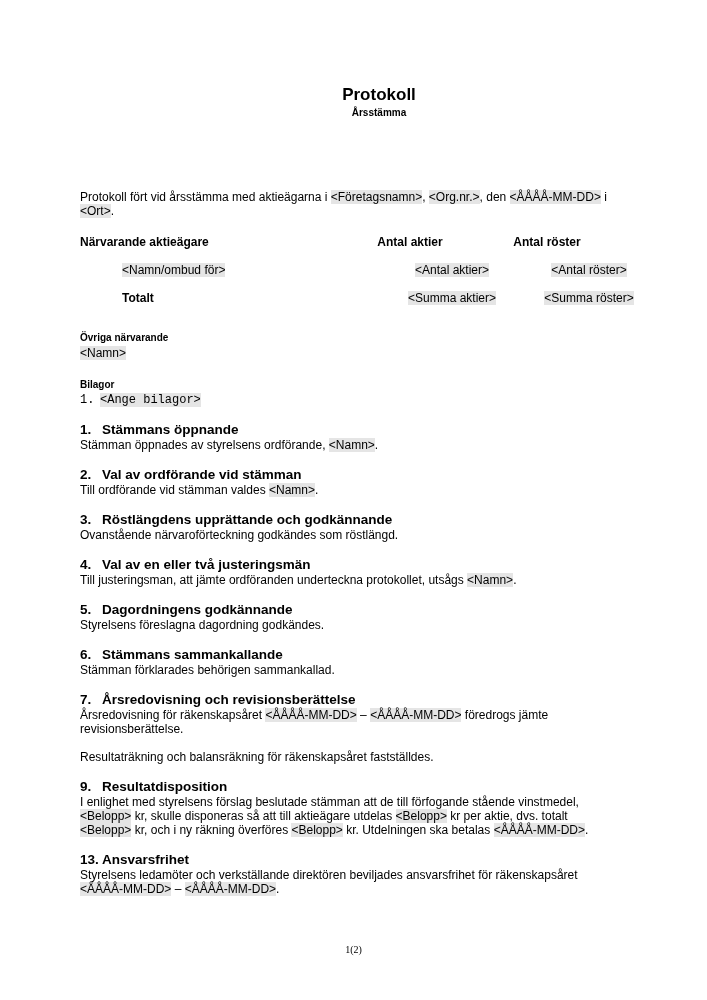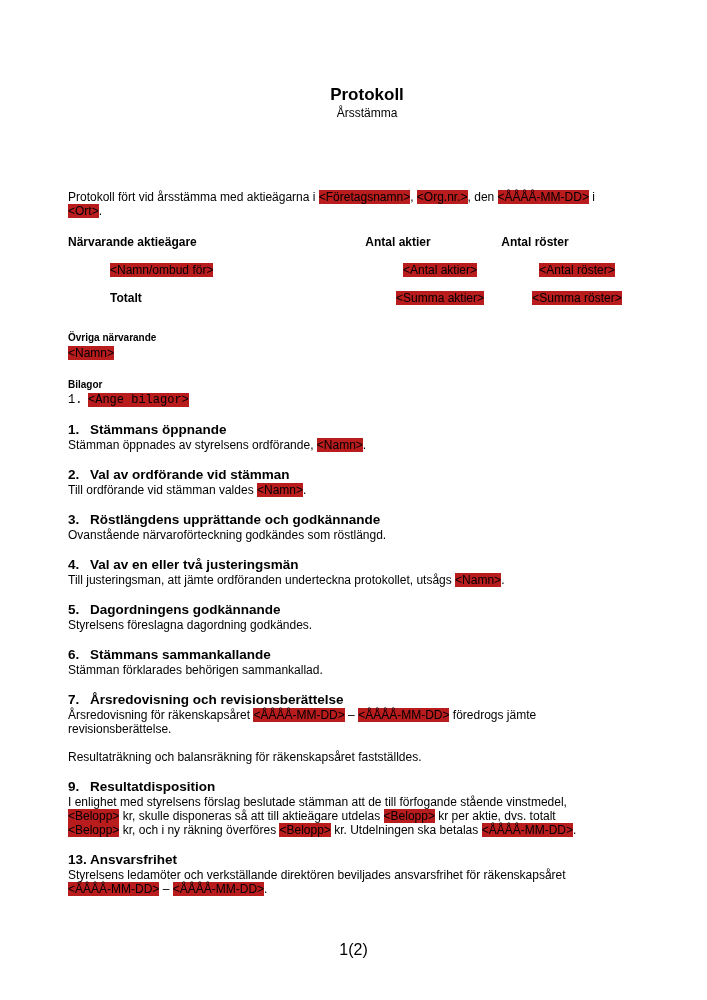--- a/index.html
+++ b/index.html
@@ -1,43 +1,43 @@
 <!DOCTYPE html>
 <html><head>
 <meta charset="utf-8">
 <style>
   html,body{margin:0;padding:0;background:#ffffff;}
   .page{
     width:707px;height:1000px;background:#ffffff;position:relative;
     overflow:hidden;font-family:"Liberation Sans",sans-serif;color:#000;
   }
-  .content{position:absolute;left:68px;top:85px;width:554px;}
+  .content{position:absolute;left:80px;top:85px;width:554px;}
   .title-block{width:598px;text-align:center;}
   .doc-title{font-size:17px;font-weight:bold;line-height:20px;}
-  .doc-subtitle{font-size:12px;line-height:16px;}
+  .doc-subtitle{font-size:10px;line-height:16px;font-weight:bold;}
   .body{font-size:12px;line-height:14px;margin:0;}
   .intro{margin-top:69px;}
-  .hl{background:#b91c1c;}
+  .hl{background:#e5e5e5;}
   .att-table{margin-top:17px;}
   .att-row{display:grid;grid-template-columns:248px 164px 110px;margin-top:16px;}
   .att-row + .att-row, #attendee-rows .att-row{margin-top:14px;padding-left:42px;}
   .att-cell{font-size:12px;line-height:14px;}
   .att-cell.c2,.att-cell.c3{text-align:center;}
   .bold{font-weight:bold;}
   .group-heading{font-size:10px;font-weight:bold;line-height:16px;margin:0;}
   .ovriga{margin-top:25px;}
   .bilagor{margin-top:17px;}
   .list-item{font-size:12px;line-height:14px;font-family:Liberation Mono, monospace;}
   .list-item .num{display:inline-block;min-width:20px;}
   .section{margin-top:14px;}
   .sec-title{font-size:13.5px;font-weight:bold;line-height:17px;margin:0;}
   .sec-title .num{display:inline-block;min-width:22px;}
   .footer{
     position:absolute;left:0;top:943px;width:707px;text-align:center;
-    font-size:16px;line-height:14px;
+    font-size:10px;line-height:14px;font-family:Liberation Serif, serif;
   }
 </style>
 </head>
 <body>
 
 <div class="page">
   <div class="content">
 
     <div class="title-block">
       <div class="doc-title">Protokoll</div>

